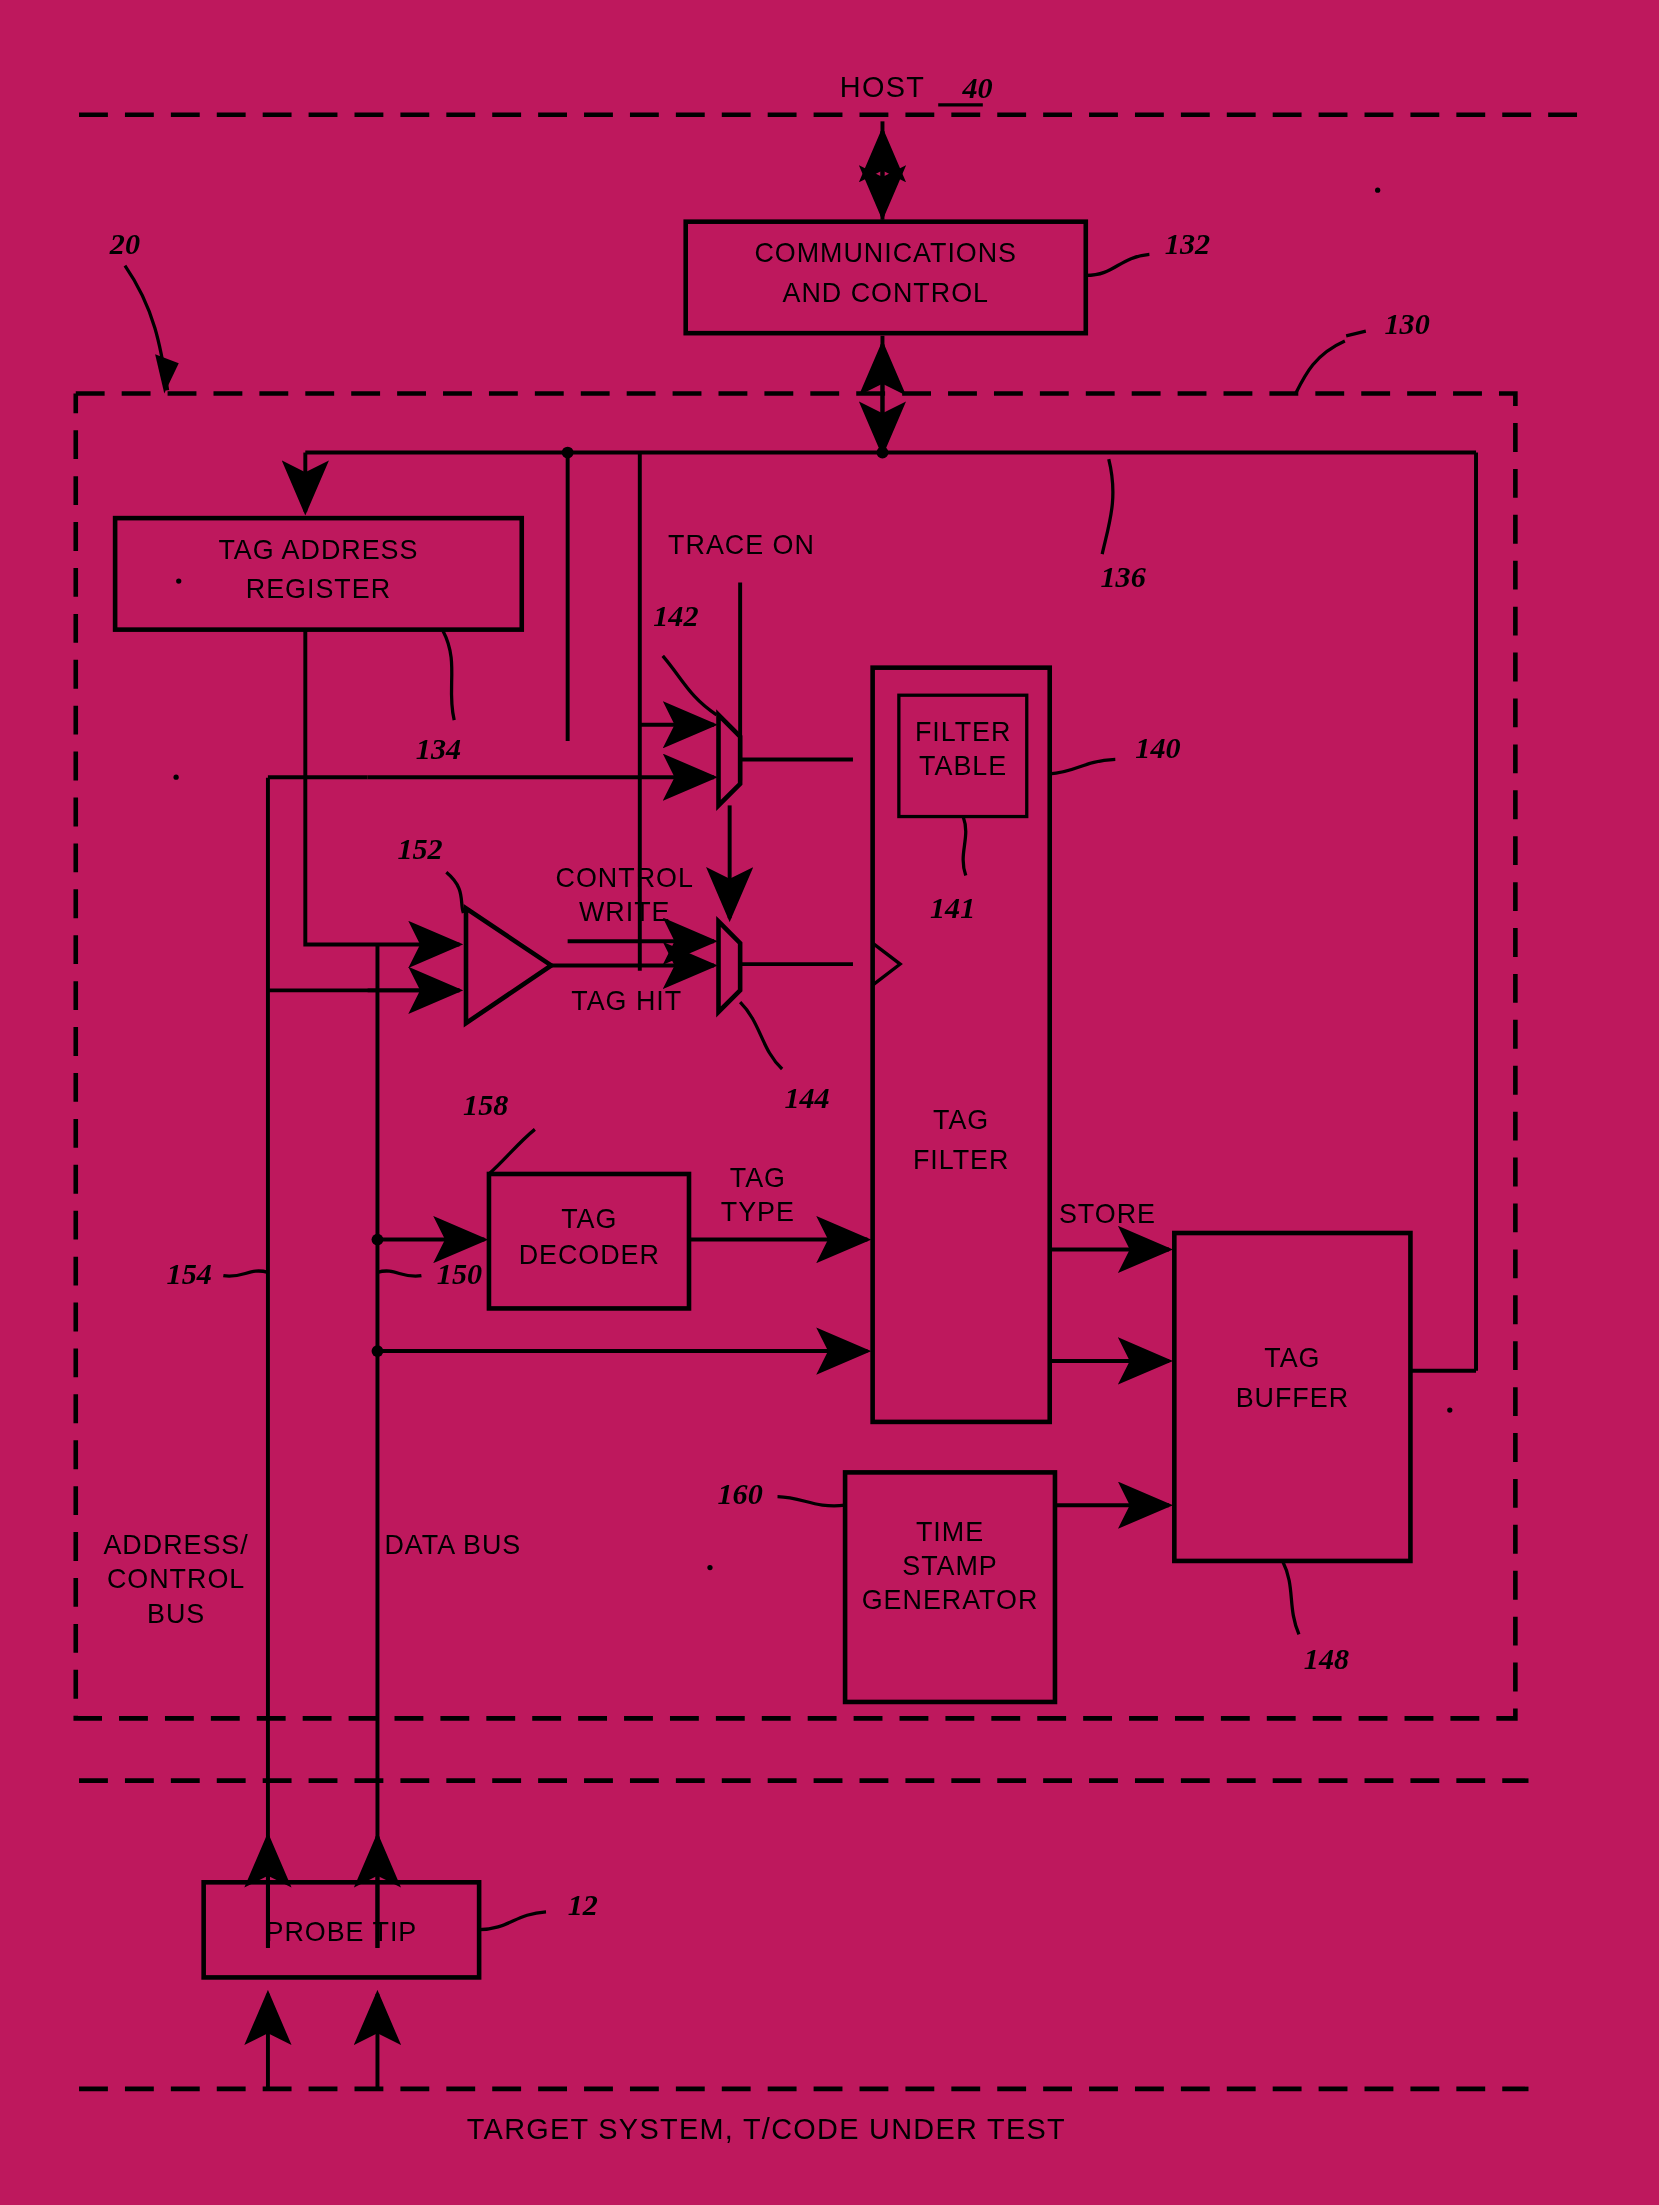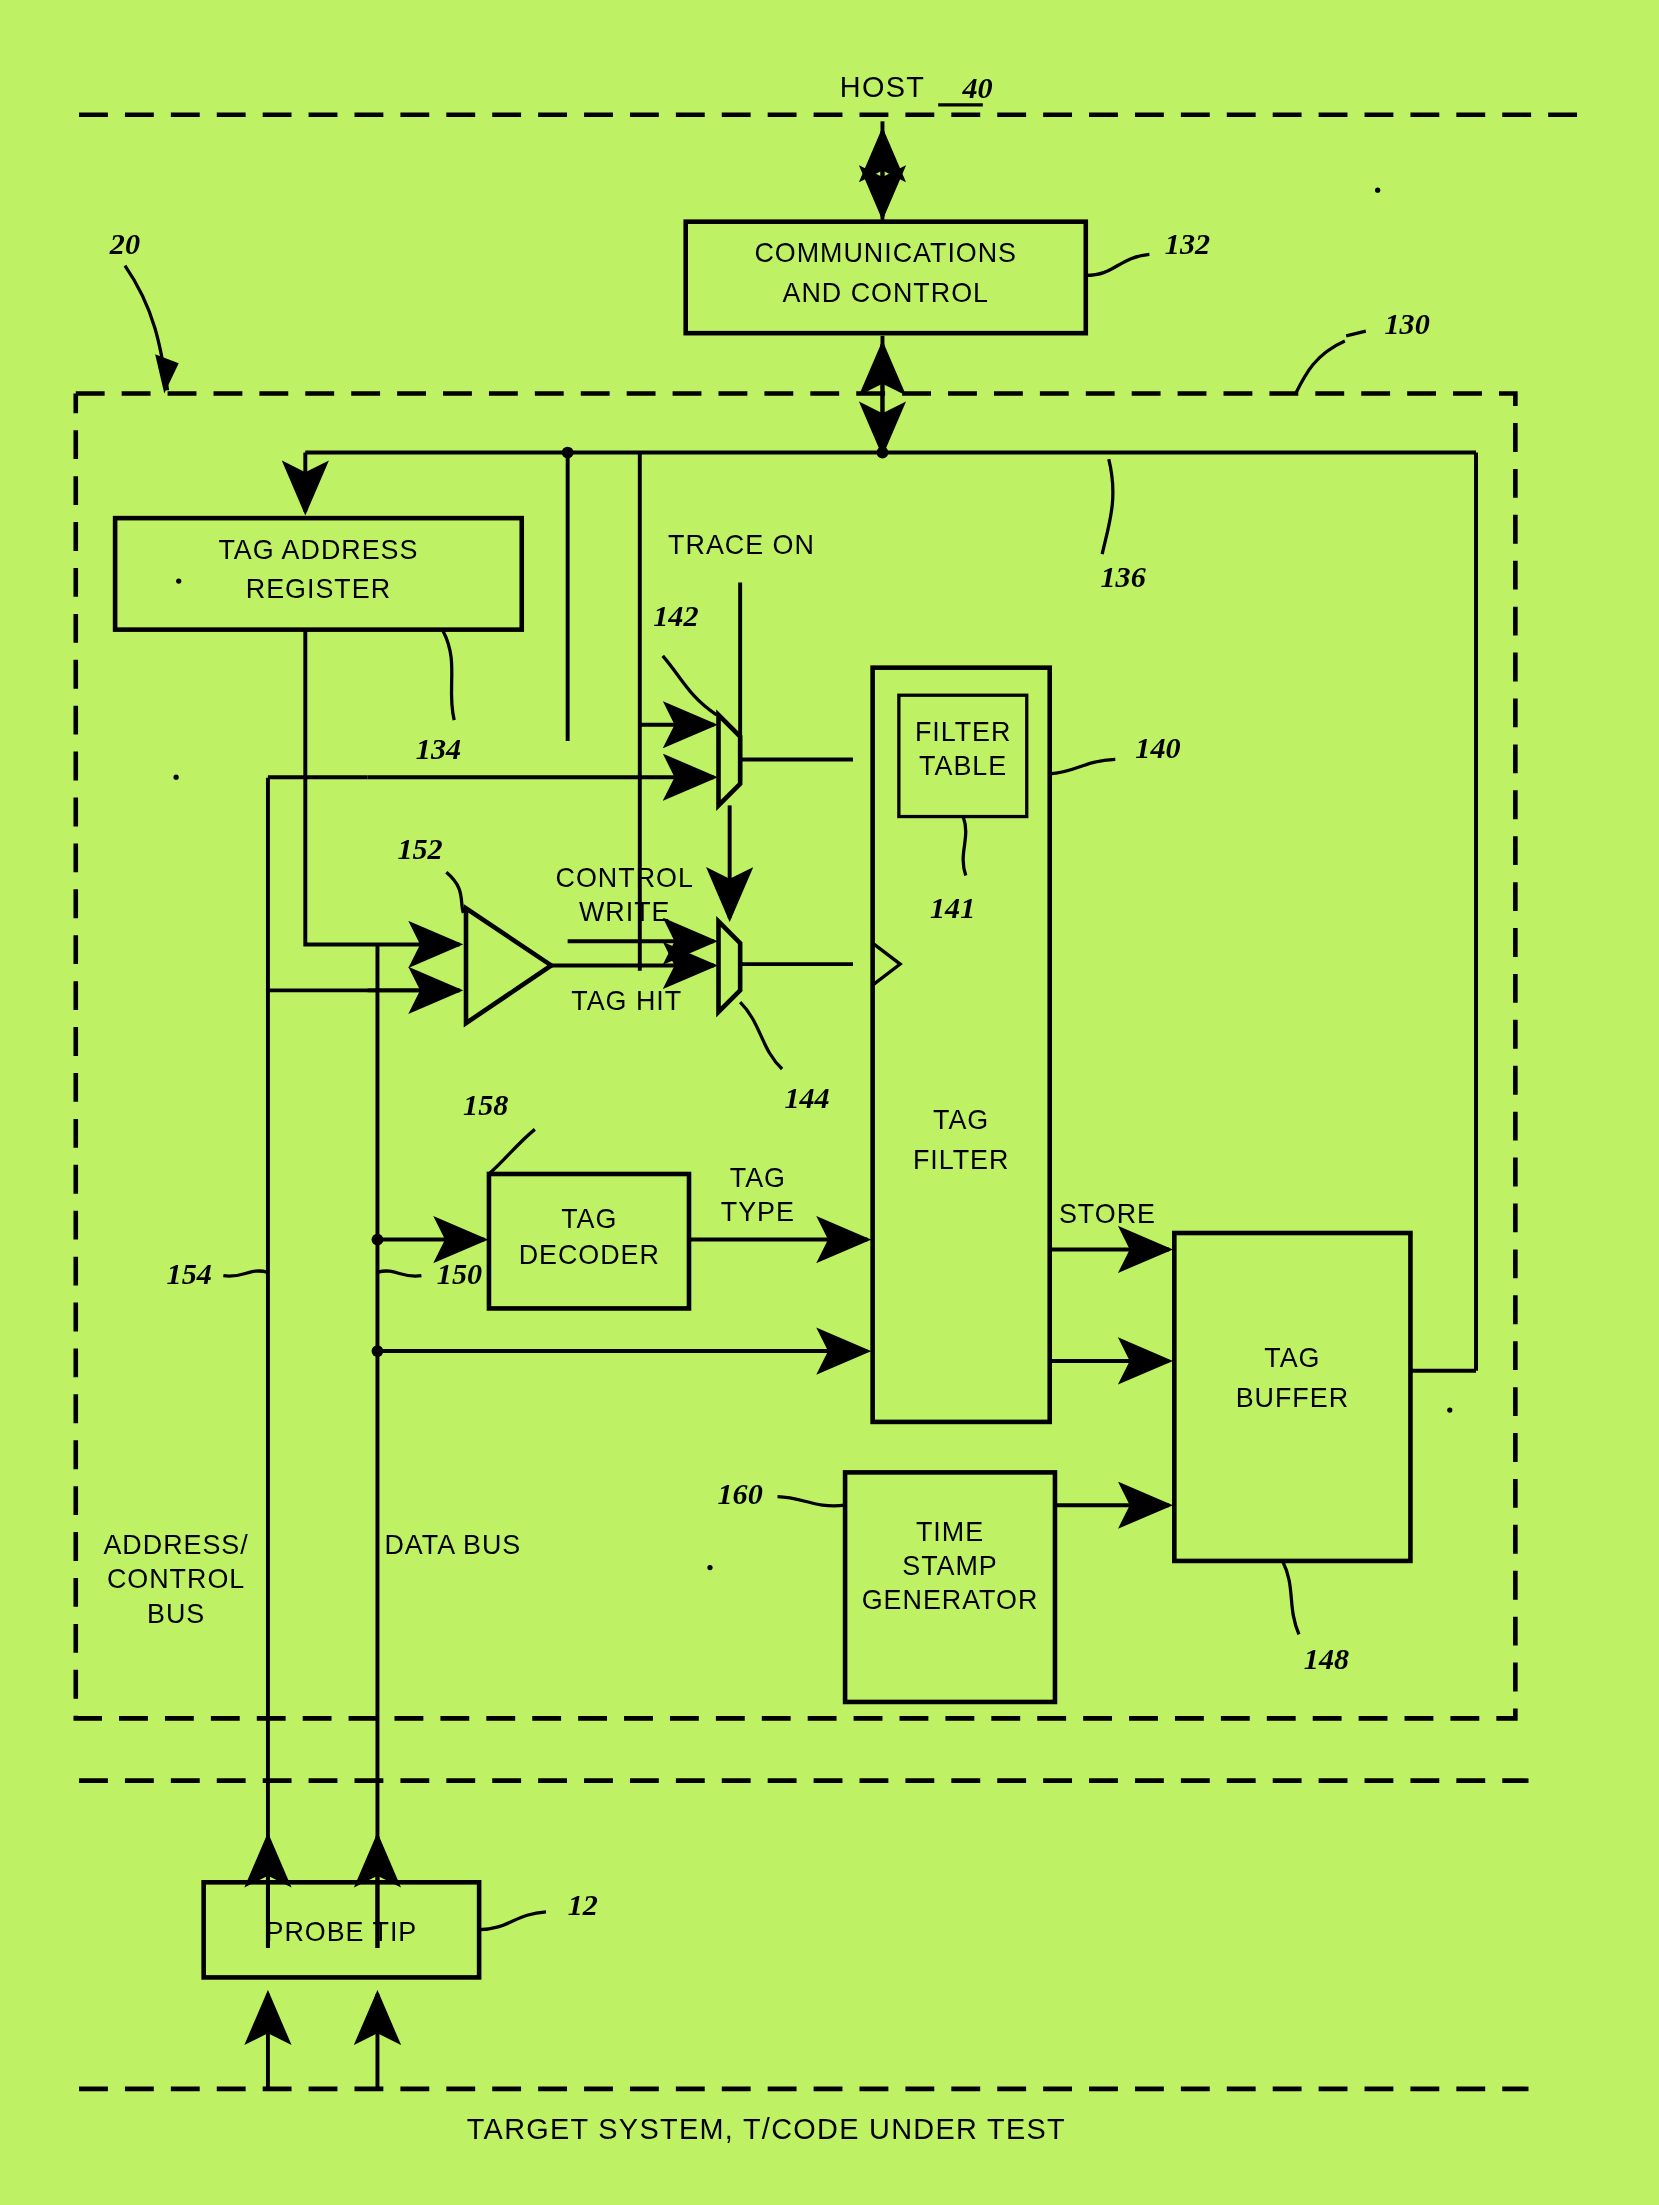--- a/index.html
+++ b/index.html
@@ -1,17 +1,17 @@
 <!DOCTYPE html>
 <html style="font-size:10.5px"><head>
 <meta charset="utf-8">
 <style>
   html,body{margin:0;padding:0;background:#ffffff;}
   body{width:1660px;height:2205px;font-family:"Liberation Sans",sans-serif;}
-  #stage{position:relative;width:1660px;height:2205px;overflow:hidden;background:#bef264;}
+  #stage{position:relative;width:1660px;height:2205px;overflow:hidden;background:#be185d;}
   svg{display:block;}
   .bx{fill:none;stroke:#000;stroke-width:7;}
   .bx-thin{fill:none;stroke:#000;stroke-width:5;}
   .wire{fill:none;stroke:#000;stroke-width:6;stroke-linecap:butt;}
   .wire-thin{fill:none;stroke:#000;stroke-width:5;}
   .dash{fill:none;stroke:#000;stroke-width:7;stroke-dasharray:44 26;}
   .lead{fill:none;stroke:#000;stroke-width:5;}
   .blocktext{font-family:"Liberation Sans Narrow","Liberation Sans",sans-serif;
     font-size:41px;fill:#000;text-anchor:middle;letter-spacing:1.5px;}
   .biglabel{font-family:"Liberation Sans Narrow","Liberation Sans",sans-serif;

